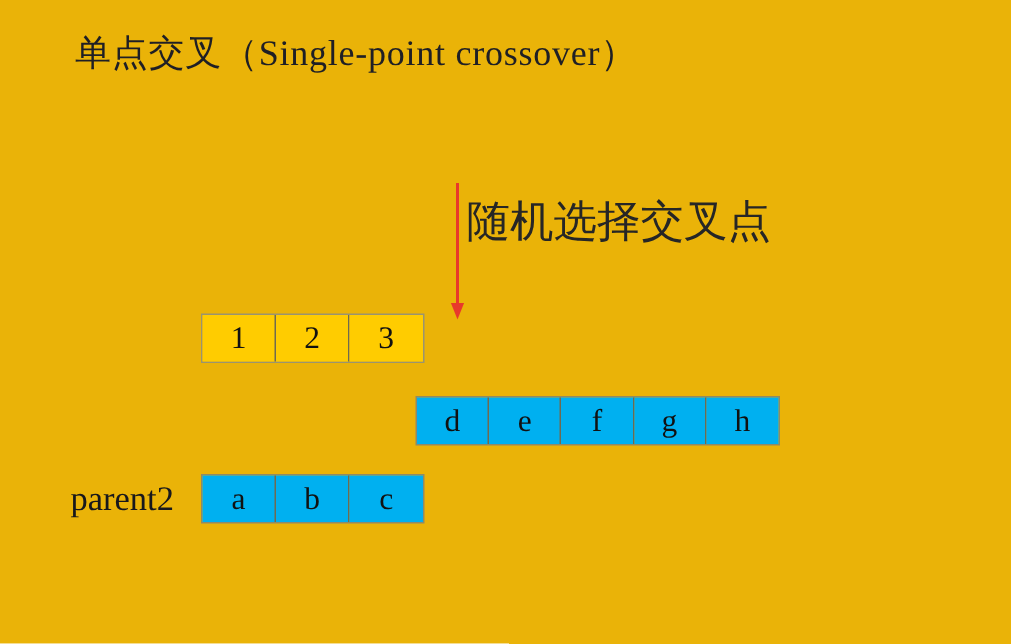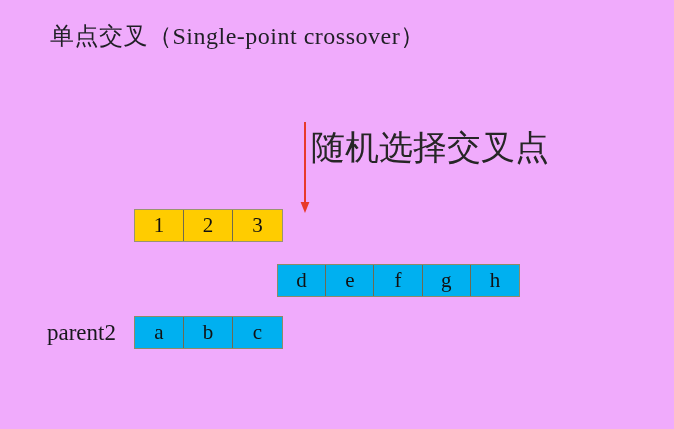--- a/index.html
+++ b/index.html
@@ -4,21 +4,21 @@
 <style>
   html, body {
     margin: 0;
     padding: 0;
     background: #ffffff;
   }
   #slide {
     position: relative;
     width: 674px;
     height: 429px;
-    background: #f0abfc;
+    background: #eab308;
     overflow: hidden;
     font-family: "Liberation Serif", "DejaVu Serif", serif;
     color: #1a1a1a;
   }
 
   
   .slide-title {
     position: absolute;
     left: 50px;
     top: 20px;
@@ -29,21 +29,21 @@
     color: #1f1f25;
     white-space: nowrap;
   }
 
   
   .annotation-caption {
     position: absolute;
     left: 311px;
     top: 131px;
     font-family: "Liberation Serif", "DejaVu Serif", serif;
-    font-size: 34px;
+    font-size: 29px;
     line-height: 34px;
     color: #262626;
     white-space: nowrap;
   }
   .crossover-arrow {
     position: absolute;
     left: 296px;
     top: 122px;
     width: 18px;
     height: 92px;

